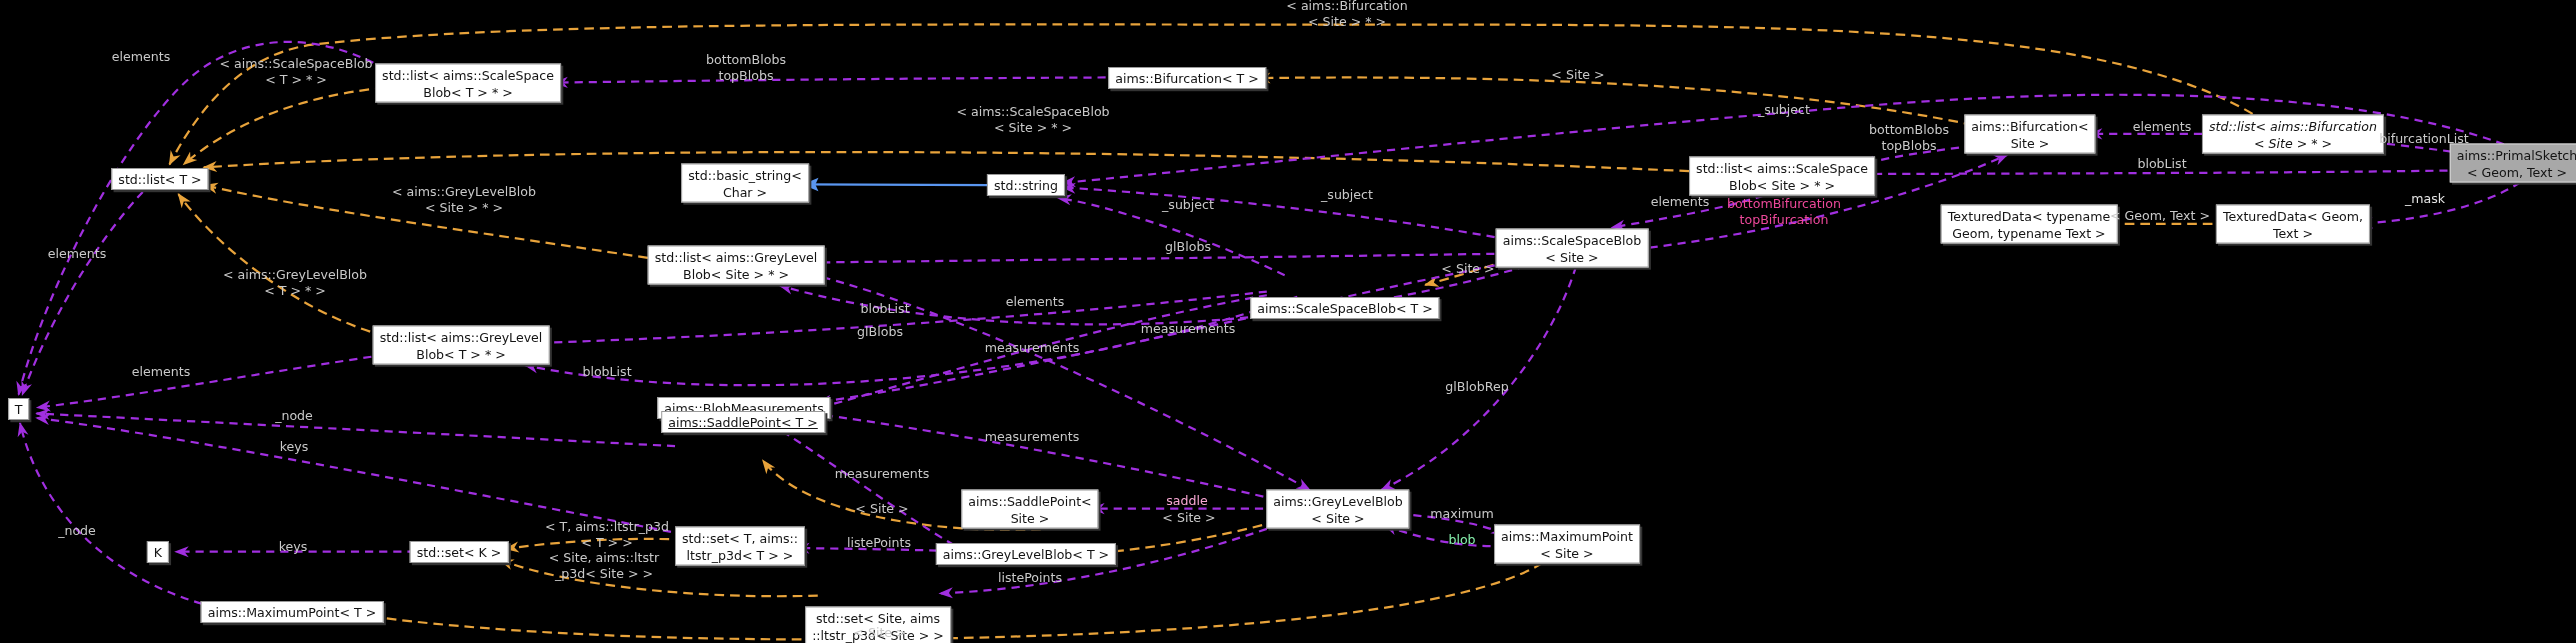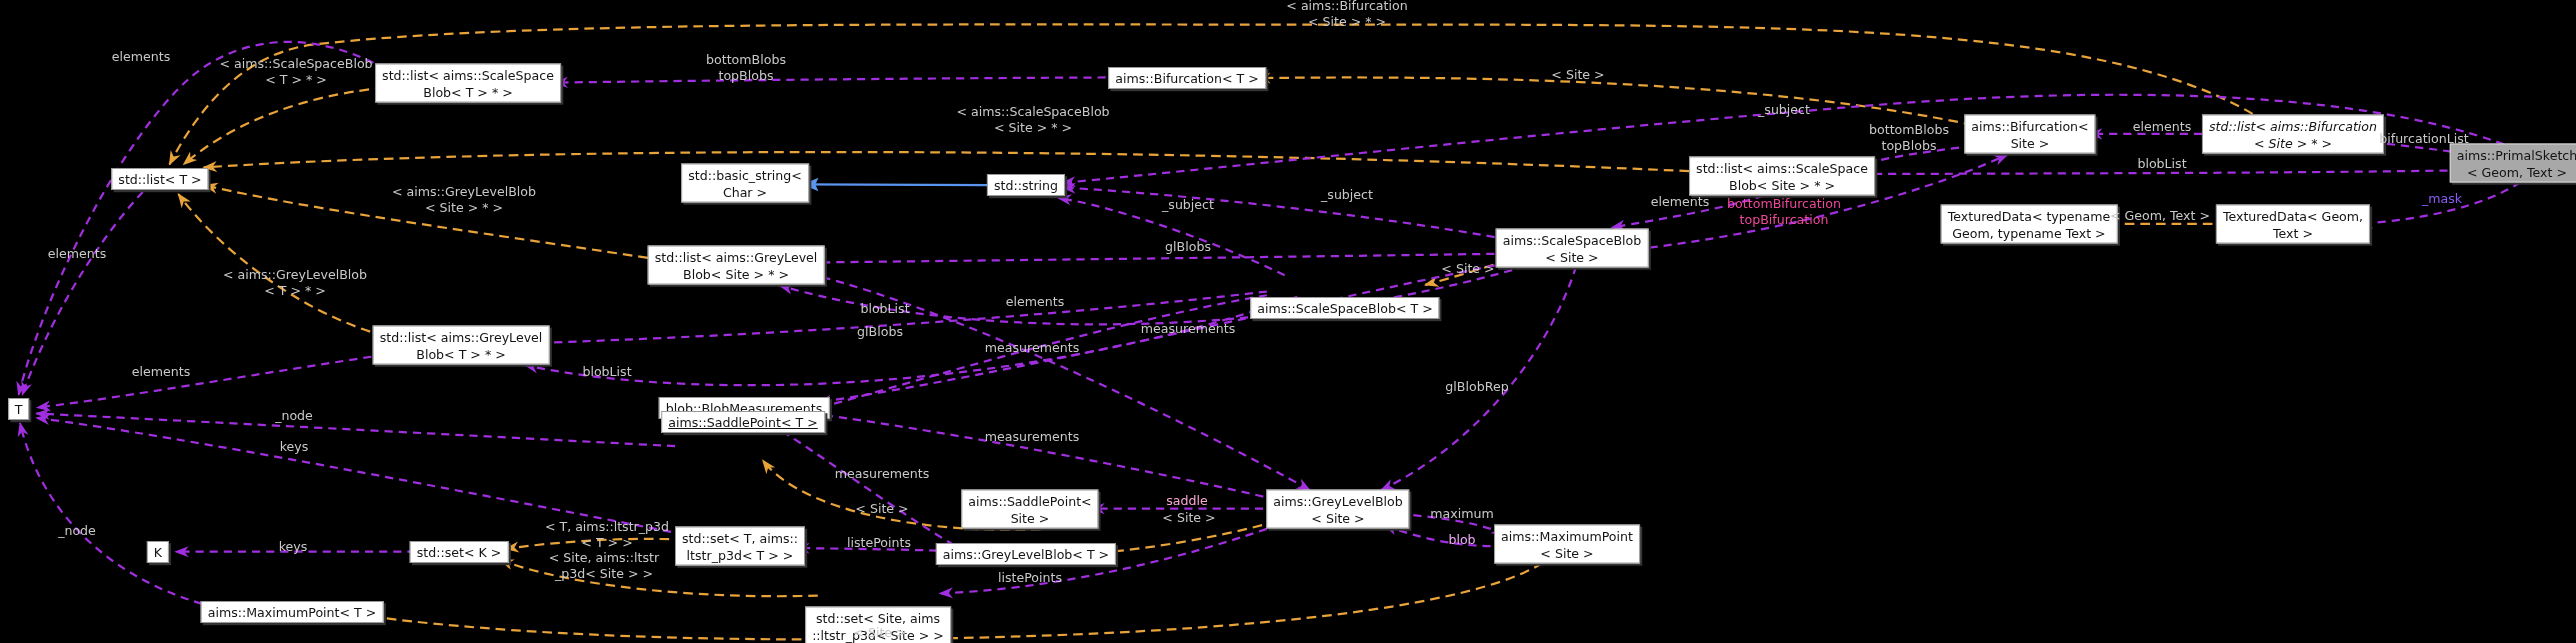--- a/index.html
+++ b/index.html
@@ -101,21 +101,21 @@
       <div class="node" style="left: 2293px; top: 224px;">TexturedData&lt; Geom,
 Text &gt;</div>
       <div class="node" style="left: 736px; top: 265px;">std::list&lt; aims::GreyLevel
 Blob&lt; Site &gt; * &gt;</div>
       <div class="node" style="left: 1572px; top: 248px;">aims::ScaleSpaceBlob
 &lt; Site &gt;</div>
       <div class="node" style="left: 1345px; top: 286px; margin-top: 22px;">aims::ScaleSpaceBlob&lt; T &gt;</div>
       <div class="node" style="left: 461px; top: 345px;">std::list&lt; aims::GreyLevel
 Blob&lt; T &gt; * &gt;</div>
       <div class="node" style="left: 18.6px; top: 409px;">T</div>
-      <div class="node" style="left: 744px; top: 408px;">blob::BlobMeasurements</div>
+      <div class="node" style="left: 744px; top: 408px;">aims::BlobMeasurements</div>
       <div class="node" style="left: 743px; top: 422px; text-decoration: underline;">aims::SaddlePoint&lt; T &gt;</div>
       <div class="node" style="left: 1030px; top: 509px;">aims::SaddlePoint&lt;
 Site &gt;</div>
       <div class="node" style="left: 1338px; top: 509px;">aims::GreyLevelBlob
 &lt; Site &gt;</div>
       <div class="node" style="left: 1567px; top: 544px;">aims::MaximumPoint
 &lt; Site &gt;</div>
       <div class="node" style="left: 1026px; top: 554px;">aims::GreyLevelBlob&lt; T &gt;</div>
       <div class="node" style="left: 740px; top: 546px;">std::set&lt; T, aims::
 ltstr_p3d&lt; T &gt; &gt;</div>
@@ -151,39 +151,39 @@
       <div class="edge-label" style="left: 161px; top: 372px; color: rgb(201, 201, 201);">elements</div>
       <div class="edge-label" style="left: 294px; top: 416px; color: rgb(201, 201, 201);">_node</div>
       <div class="edge-label" style="left: 294px; top: 447px; color: rgb(201, 201, 201);">keys</div>
       <div class="edge-label" style="left: 77px; top: 531px; color: rgb(201, 201, 201);">_node</div>
       <div class="edge-label" style="left: 293px; top: 547px; color: rgb(201, 201, 201);">keys</div>
       <div class="edge-label" style="left: 746px; top: 68px; color: rgb(201, 201, 201);">bottomBlobs
 topBlobs</div>
       <div class="edge-label" style="left: 2162px; top: 127px; color: rgb(201, 201, 201);">elements</div>
       <div class="edge-label" style="left: 2424px; top: 139px; color: rgb(201, 201, 201);">bifurcationList</div>
       <div class="edge-label" style="left: 2162px; top: 164px; color: rgb(201, 201, 201);">blobList</div>
-      <div class="edge-label" style="left: 2425px; top: 199px; color: #8b5cf6; margin-left: 17px;">_mask</div>
+      <div class="edge-label" style="left: 2425px; top: 199px; color: #e5e5e5;">_mask</div>
       <div class="edge-label" style="left: 1784px; top: 110px; color: rgb(201, 201, 201);">_subject</div>
       <div class="edge-label" style="left: 1909px; top: 138px; color: rgb(201, 201, 201);">bottomBlobs
 topBlobs</div>
       <div class="edge-label" style="left: 1784px; top: 212px; color: #ec4899;">bottomBifurcation
 topBifurcation</div>
       <div class="edge-label" style="left: 1347px; top: 195px; color: rgb(201, 201, 201);">_subject</div>
       <div class="edge-label" style="left: 1188px; top: 205px; color: rgb(201, 201, 201);">_subject</div>
       <div class="edge-label" style="left: 1680px; top: 202px; color: rgb(201, 201, 201);">elements</div>
       <div class="edge-label" style="left: 1188px; top: 247px; color: rgb(201, 201, 201);">glBlobs</div>
       <div class="edge-label" style="left: 880px; top: 332px; color: rgb(201, 201, 201);">glBlobs</div>
       <div class="edge-label" style="left: 607px; top: 372px; color: rgb(201, 201, 201);">blobList</div>
       <div class="edge-label" style="left: 885px; top: 309px; color: rgb(201, 201, 201);">blobList</div>
       <div class="edge-label" style="left: 1035px; top: 302px; color: rgb(201, 201, 201);">elements</div>
       <div class="edge-label" style="left: 1469px; top: 387px; color: rgb(201, 201, 201); margin-left: 8px;">glBlobRep</div>
       <div class="edge-label" style="left: 879px; top: 543px; color: rgb(201, 201, 201);">listePoints</div>
       <div class="edge-label" style="left: 1030px; top: 578px; color: rgb(201, 201, 201);">listePoints</div>
       <div class="edge-label" style="left: 1187px; top: 501px; color: #f9a8d4;">saddle</div>
       <div class="edge-label" style="left: 1462px; top: 514px; color: rgb(201, 201, 201);">maximum</div>
-      <div class="edge-label" style="left: 1462px; top: 540px; color: #f0abfc;">blob</div>
+      <div class="edge-label" style="left: 1462px; top: 540px; color: #86efac;">blob</div>
       <div class="edge-label" style="left: 1188px; top: 329px; color: rgb(201, 201, 201);">measurements</div>
       <div class="edge-label" style="left: 1032px; top: 348px; color: rgb(201, 201, 201);">measurements</div>
       <div class="edge-label" style="left: 1032px; top: 437px; color: rgb(201, 201, 201);">measurements</div>
       <div class="edge-label" style="left: 882px; top: 474px; color: rgb(201, 201, 201);">measurements</div>
     </div>
 </div>
 
 
 </body></html>

